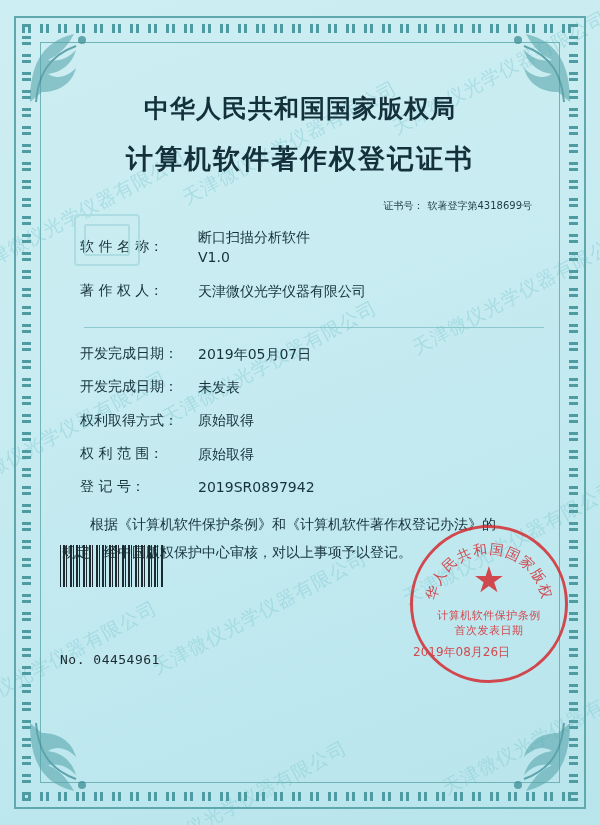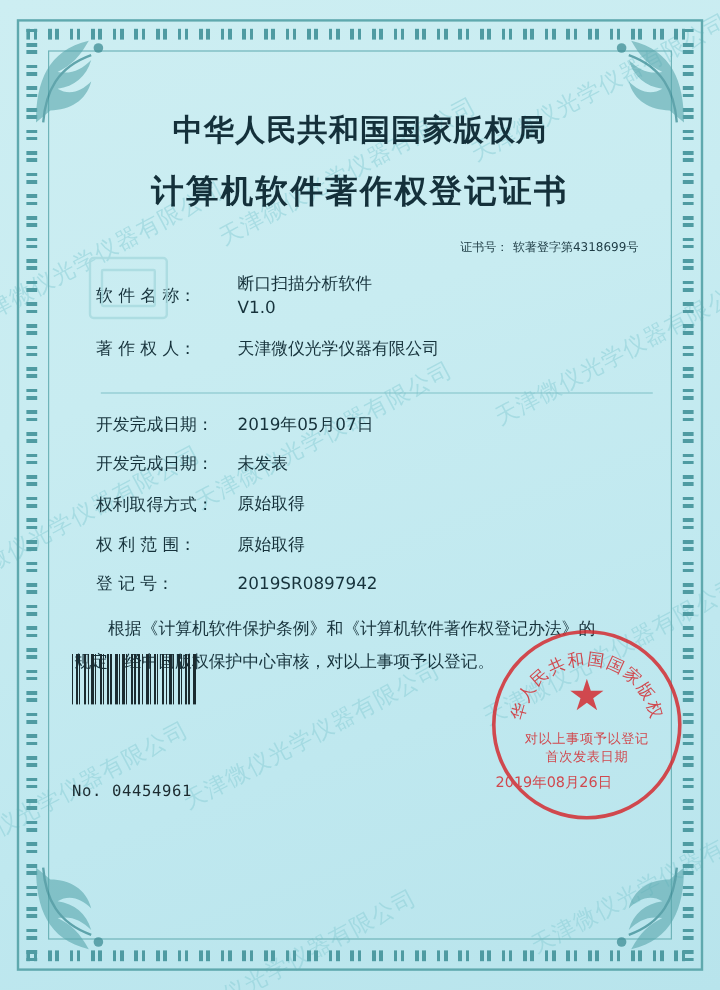--- a/index.html
+++ b/index.html
@@ -387,19 +387,19 @@
         <defs>
           <path id="arcpath" d="M 22 80 A 54 54 0 0 1 130 80" fill="none"></path>
         </defs>
         <text fill="#d5262b" font-family="DejaVu Sans, sans-serif" font-size="14" letter-spacing="1.5">
           <textPath href="#arcpath" startOffset="50%" text-anchor="middle">中华人民共和国国家版权局</textPath>
         </text>
       </svg>
     </div>
     <div class="star">★</div>
     <div class="seal-lines">
-      <div>对以上事项予以登记</div>
+      <div>计算机软件保护条例</div>
       <div>首次发表日期</div>
     </div>
     <div class="seal-date">2019年08月26日</div>
   </div>
 
 </div>
 
 </body></html>

